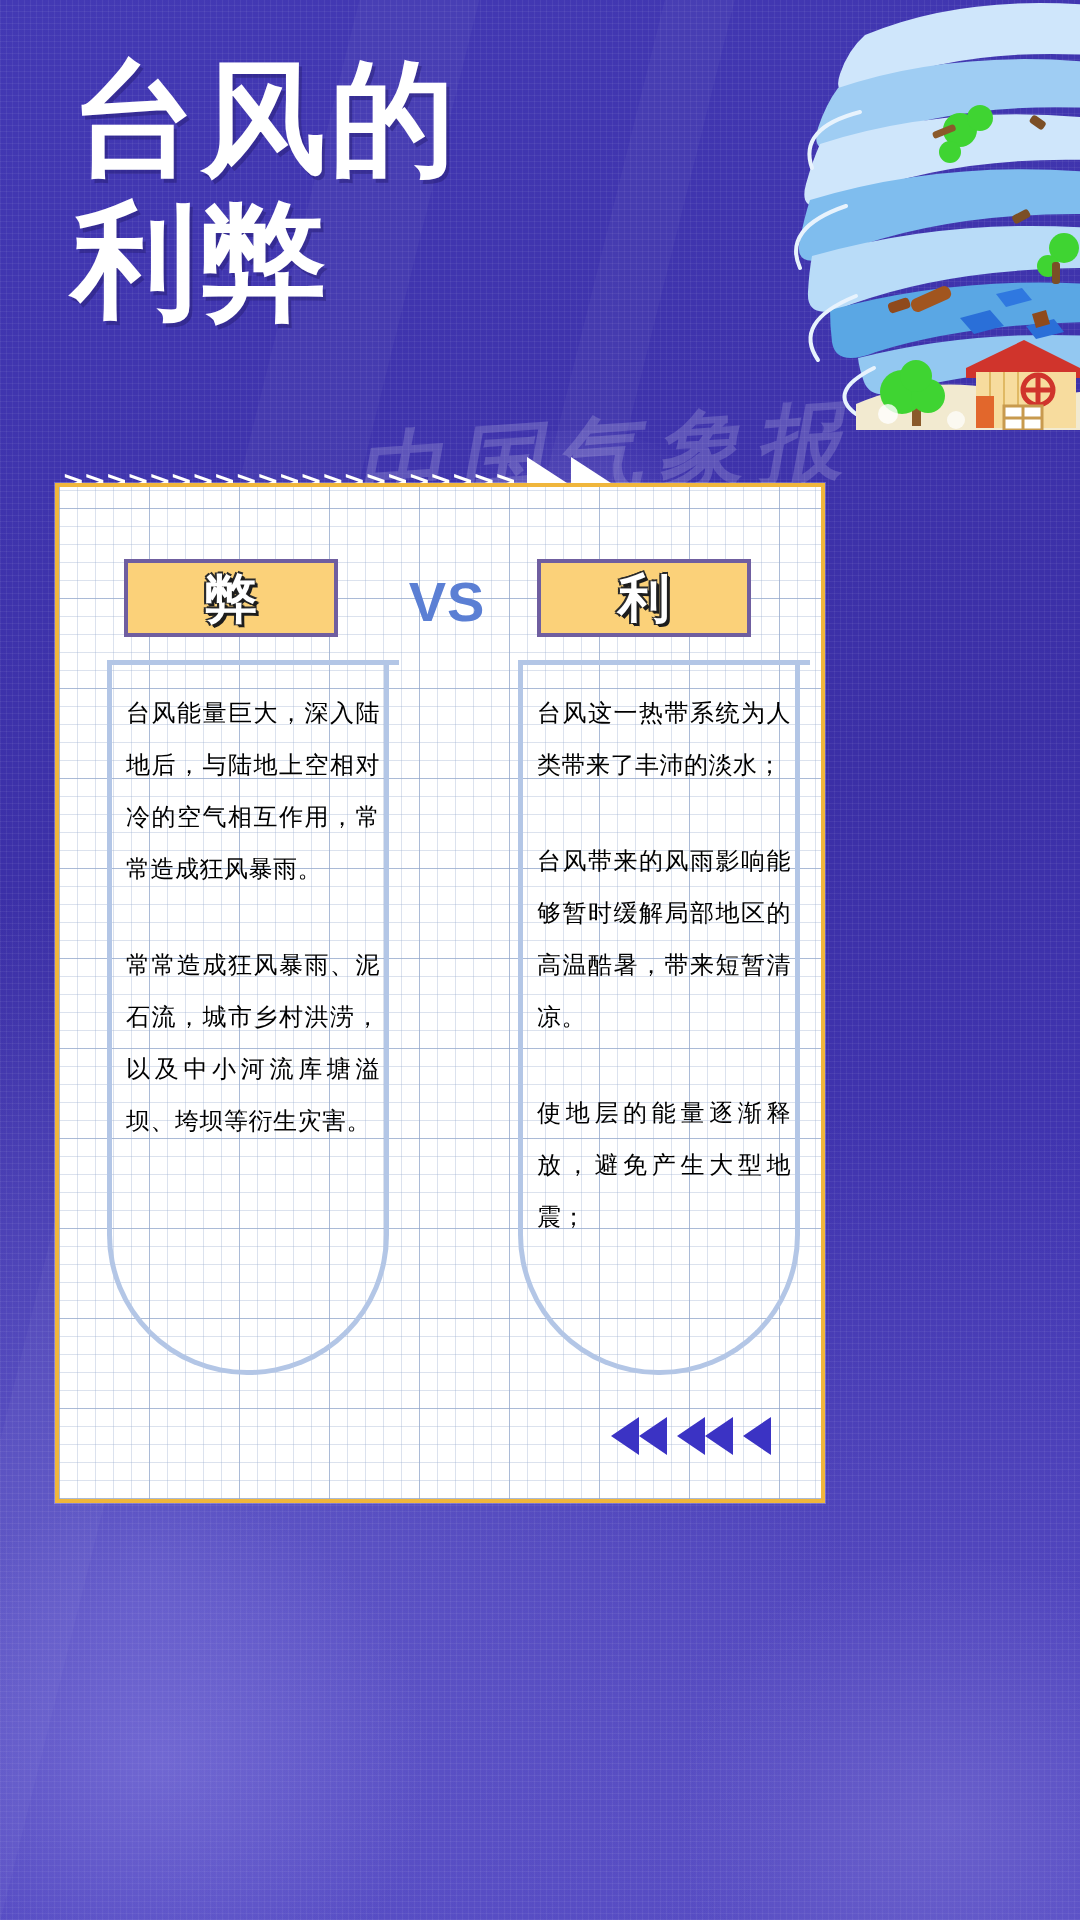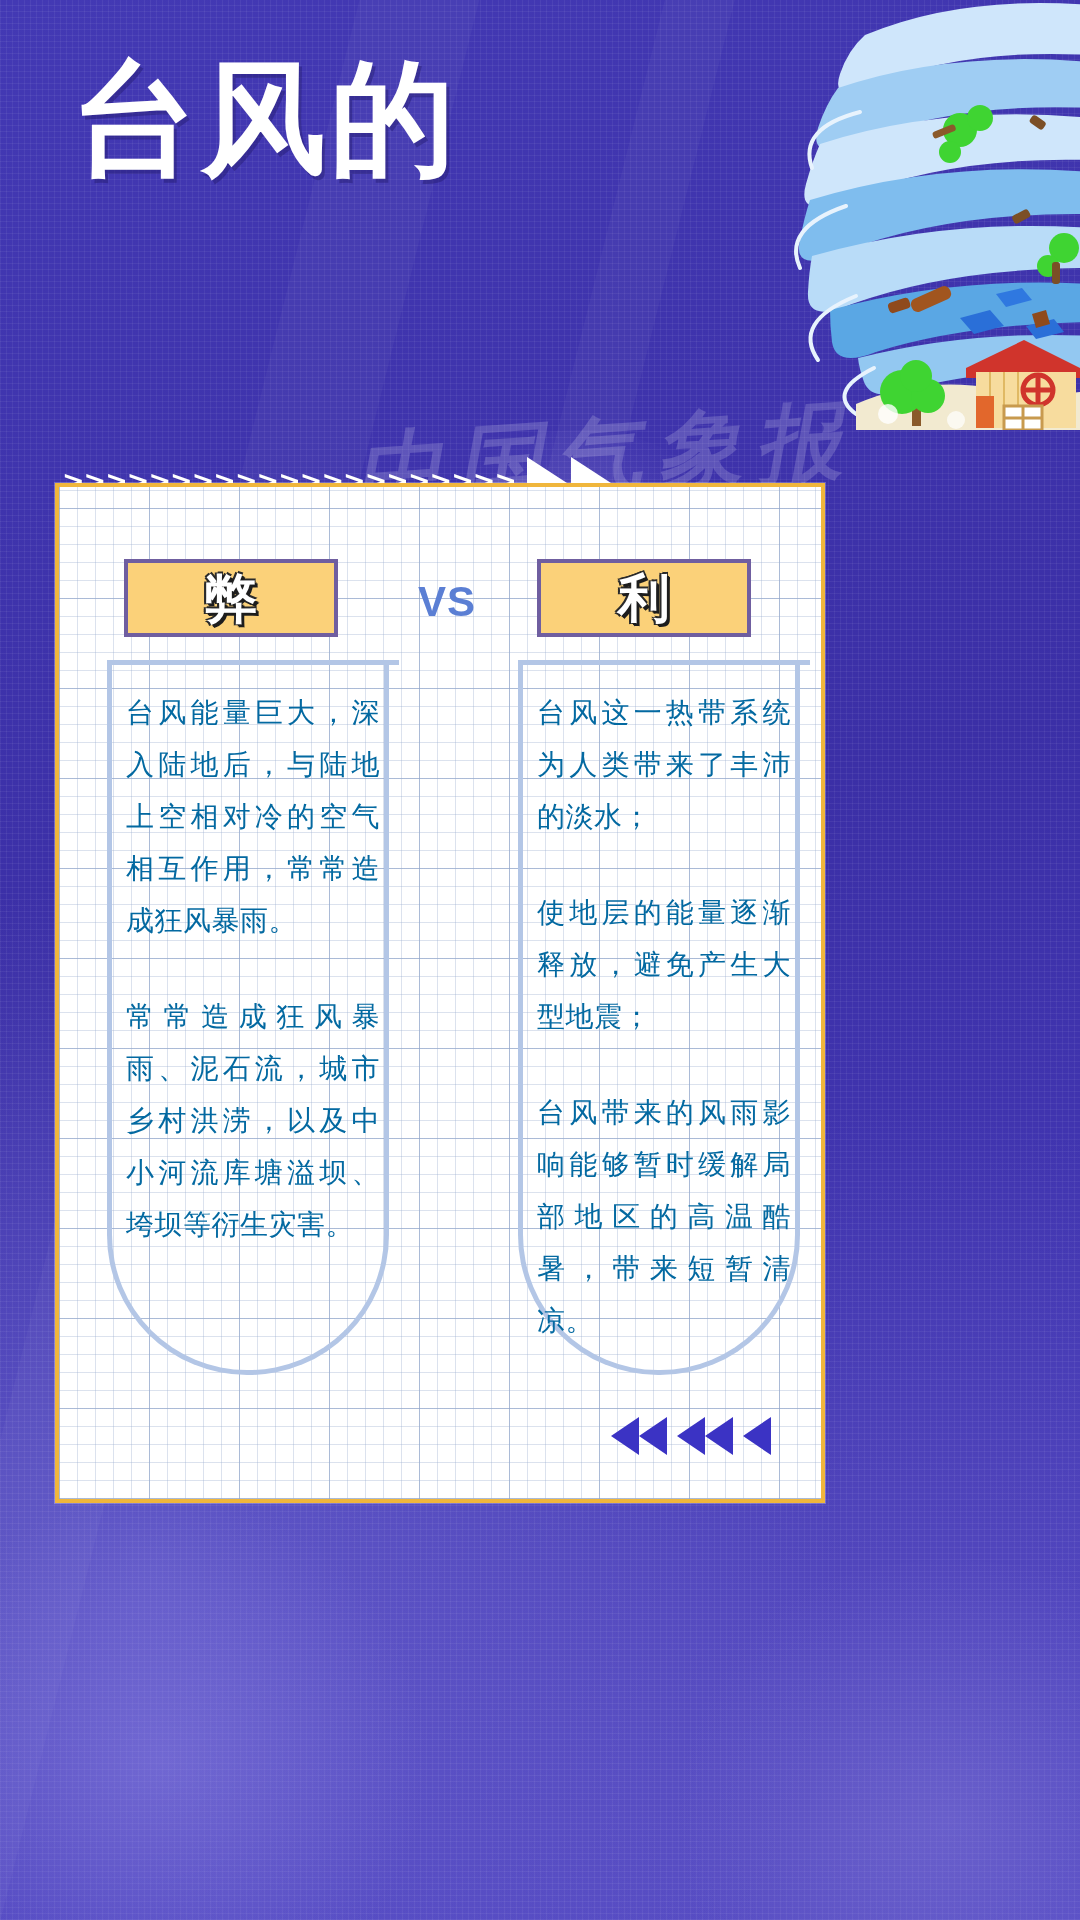--- a/index.html
+++ b/index.html
@@ -117,21 +117,21 @@
        3px 3px 0 #1d1d1d,
        2px 2px 0 #1d1d1d,
       -2px -1px 0 #2a2a2a,
        1px -2px 0 #2a2a2a,
       -2px 1px 0 #2a2a2a;
   }
   #vs-label{
     position:absolute; left:340px; top:92px;
     width:96px; height:46px;
     color:#5b7fd4;
-    font-size:42px;
+    font-size:56px;
     font-weight:bold;
     line-height:46px;
     text-align:center;
     letter-spacing:1px;
   }
 
   
   .panel{
     position:absolute; top:178px;
     width:282px; height:710px;
@@ -146,22 +146,22 @@
   .panel-cap{
     position:absolute; top:-5px; left:-5px;
     width:292px; height:5px;
     background:#b3c6e6;
   }
   .panel-body{
     position:absolute; top:22px; left:14px;
     width:254px;
   }
   .para{
-    color:#0369a1;
-    font-size:28px;
+    color:#000000;
+    font-size:24px;
     line-height:52px;
     letter-spacing:0.5px;
     margin-bottom:44px;
     text-align:justify;
     text-justify:inter-character;
   }
   .para:last-child{ margin-bottom:0; }
 
   
   #rewind{
@@ -246,20 +246,21 @@
         <rect x="344" y="406" width="38" height="24" fill="#ffffff" stroke="#c89a4e" stroke-width="3"></rect>
         <line x1="363" y1="406" x2="363" y2="430" stroke="#c89a4e" stroke-width="3"></line>
         <line x1="344" y1="418" x2="382" y2="418" stroke="#c89a4e" stroke-width="3"></line>
       </g>
       <circle cx="228" cy="414" r="10" fill="#ffffff" opacity=".8"></circle>
       <circle cx="296" cy="420" r="9" fill="#ffffff" opacity=".7"></circle>
     </svg>
 
     <div id="title-block">
       <div class="title-line">台风的</div>
+      <div class="title-line">利弊</div>
     </div>
 
     <div id="chevron-rule">&gt;&gt;&gt;&gt;&gt;&gt;&gt;&gt;&gt;&gt;&gt;&gt;&gt;&gt;&gt;&gt;&gt;&gt;&gt;&gt;&gt;&gt;&gt;&gt;&gt;&gt;&gt;&gt;&gt;&gt;</div>
 
     <svg id="fastforward" viewBox="0 0 90 56">
       <path d="M2 2 L42 28 L2 54 Z" fill="#ffffff"></path>
       <path d="M46 2 L86 28 L46 54 Z" fill="#ffffff"></path>
     </svg>
 
     <div id="watermark">中国气象报</div>
@@ -283,22 +284,22 @@
         <div class="panel-body">
           <p class="para">台风能量巨大，深入陆地后，与陆地上空相对冷的空气相互作用，常常造成狂风暴雨。</p>
           <p class="para">常常造成狂风暴雨、泥石流，城市乡村洪涝，以及中小河流库塘溢坝、垮坝等衍生灾害。</p>
         </div>
       </div>
 
       <div id="panel-pro" class="panel">
         <div class="panel-cap"></div>
         <div class="panel-body">
           <p class="para">台风这一热带系统为人类带来了丰沛的淡水；</p>
+          <p class="para">台风带来的风雨影响能够暂时缓解局部地区的高温酷暑，带来短暂清凉。</p>
           <p class="para">使地层的能量逐渐释放，避免产生大型地震；</p>
-          <p class="para">台风带来的风雨影响能够暂时缓解局部地区的高温酷暑，带来短暂清凉。</p>
         </div>
       </div>
 
       <svg id="rewind" viewBox="0 0 170 42">
         <g fill="#3b33c4">
           <path d="M34 2 L34 40 L6 21 Z"></path>
           <path d="M62 2 L62 40 L34 21 Z"></path>
           <path d="M100 2 L100 40 L72 21 Z"></path>
           <path d="M128 2 L128 40 L100 21 Z"></path>
           <path d="M166 2 L166 40 L138 21 Z"></path>

